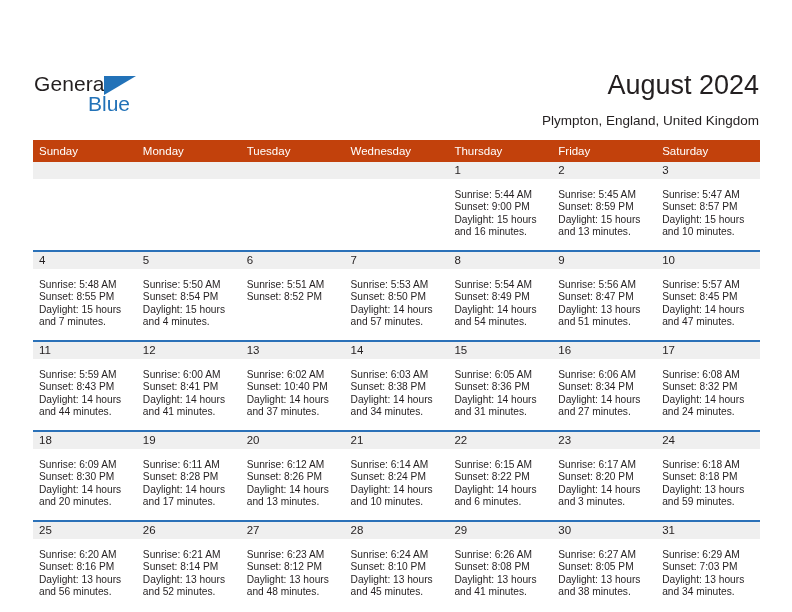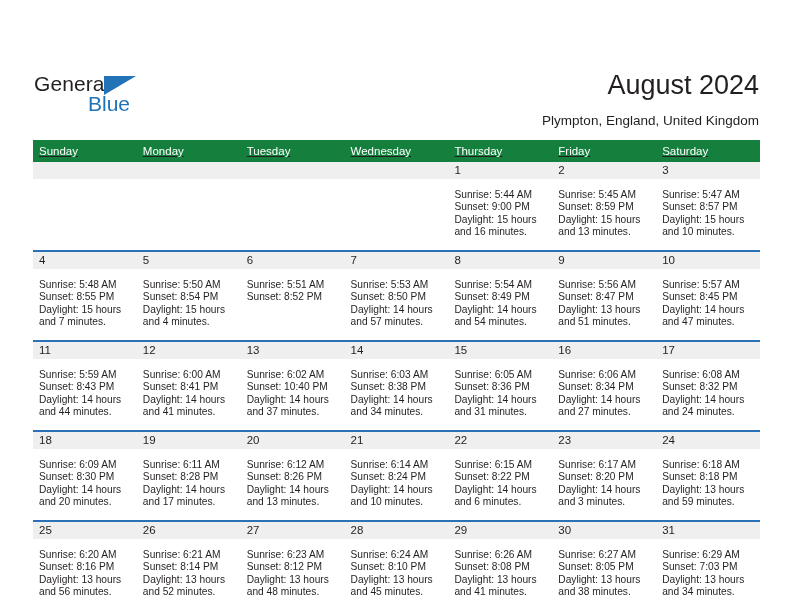--- a/index.html
+++ b/index.html
@@ -87,23 +87,22 @@
 
   
   .cal {
     position: absolute;
     left: 33px;
     top: 104px;
     width: 727px;
   }
   .cal-head {
     display: flex;
-    background: #15803d;
+    background: #c2410c;
     height: 22px;
-    text-decoration: underline;
   }
   .cal-head .hcell {
     width: 103.86px;
     box-sizing: border-box;
     padding-left: 6px;
     color: #ffffff;
     font-size: 11.5px;
     line-height: 22px;
     white-space: nowrap;
     overflow: hidden;

